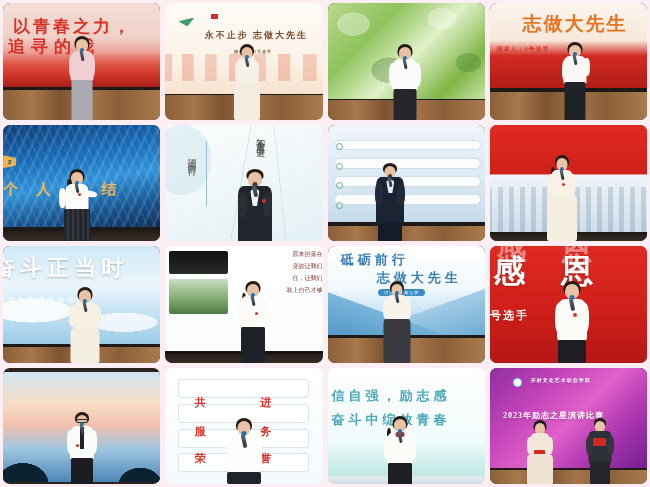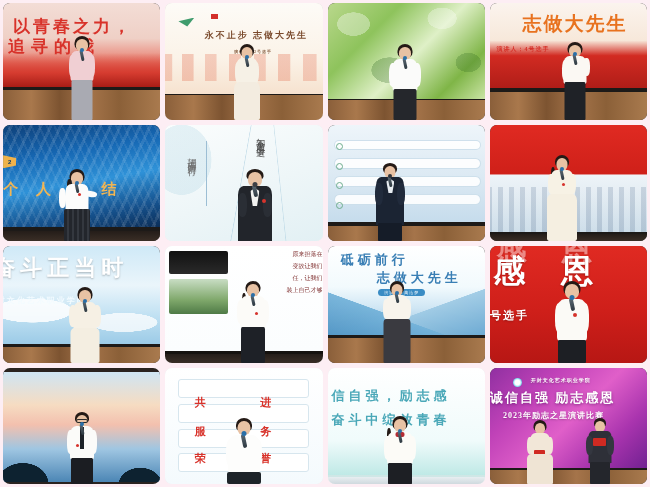--- a/index.html
+++ b/index.html
@@ -626,21 +626,20 @@
       </div>
     </div>
   </div>
 
   <div class="cell">
     <div class="scene">
       <div class="wall dark"></div>
       <div class="screen bg-purple" style="height:86%">
         <div class="emblem" style="left:16%;top:10%;width:9px;height:9px"></div>
         <div class="headline hl-white" style="left:27%;top:10%;font-size:5px;letter-spacing:1px">开封文化艺术职业学院</div>
-        <div class="headline hl-white" style="left:2%;top:23%;font-size:13px;letter-spacing:2px;text-shadow:0 1px 3px rgba(80,10,90,.6)">诚信自强 励志感恩</div>
         <div class="headline hl-white" style="left:10%;top:44%;font-size:8px;letter-spacing:1px">2023年励志之星演讲比赛</div>
       </div>
       <div class="screenedge" style="top:86%"></div>
       <div class="stagefloor wood" style="height:12%"></div>
 
       <div class="person" style="left:32%;transform:translateX(-50%);width:30px;height:64px">
         <div class="hair" style="top:0;width:13px;height:12px"></div>
         <div class="head" style="top:3px;width:10px;height:11px"></div>
         <div class="torso" style="top:13px;width:19px;height:22px;background:#f2e7d8"></div>
         <div class="arm" style="left:2px;top:17px;width:6px;height:17px;background:#f2e7d8"></div>

